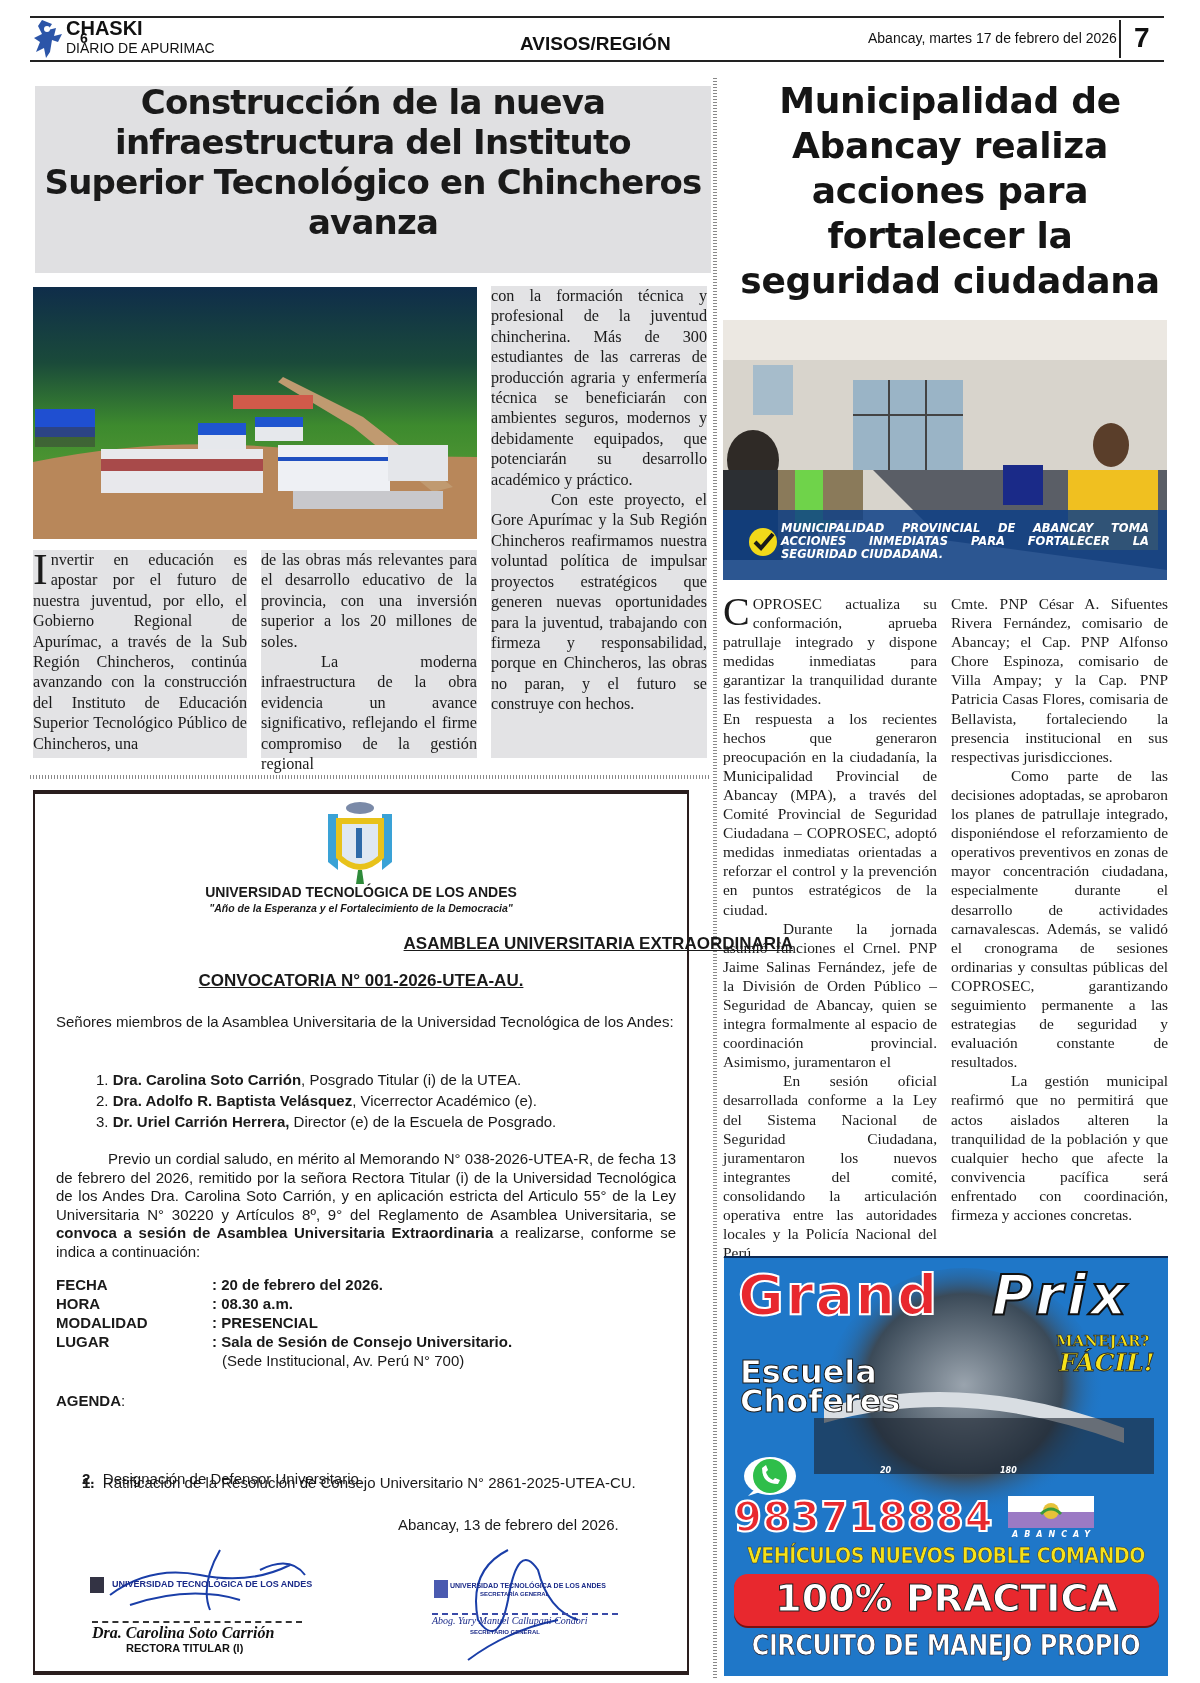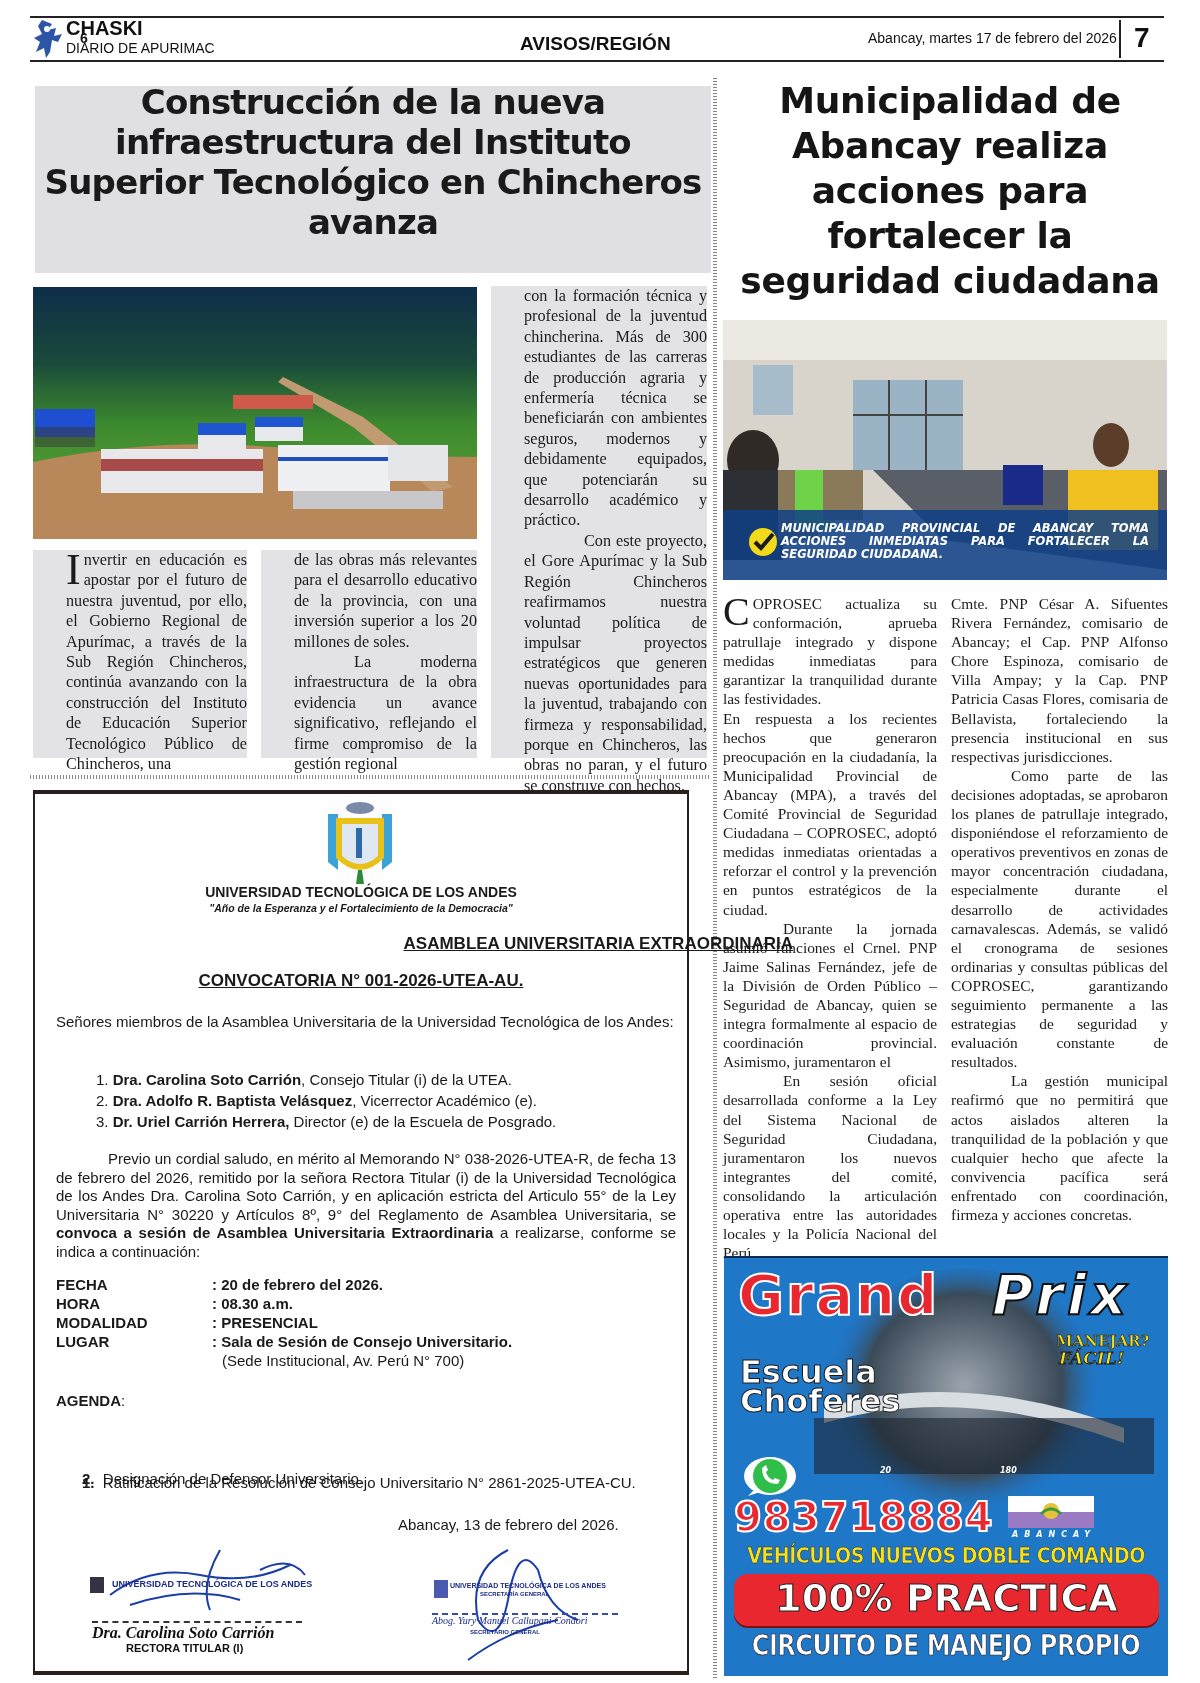--- a/index.html
+++ b/index.html
@@ -21,21 +21,21 @@
   .dotted-v { position: absolute; left: 713px; top: 78px; width: 4px; height: 1600px;
     background: repeating-linear-gradient(to bottom, #888 0 1px, transparent 1px 3px); }
   .dotted-h { position: absolute; left: 30px; top: 775px; width: 680px; height: 4px;
     background: repeating-linear-gradient(to right, #888 0 1px, transparent 1px 3px); }
 
   
   .a1-head { position: absolute; left: 35px; top: 86px; width: 676px; height: 187px; background: #e0e0e2; }
   .a1-title { position: absolute; left: 35px; top: 82px; width: 676px; text-align: center;
     font-family: "DejaVu Sans", sans-serif; font-weight: bold; font-size: 34px; line-height: 40px; letter-spacing: -0.8px; color: #1a1a1a; }
   .a1-photo { position: absolute; left: 33px; top: 287px; width: 444px; height: 252px; overflow: hidden; }
-  .col { position: absolute; background: #e3e3e5; font-size: 16.2px; line-height: 20.4px; text-align: justify; color: #1b1b1b; padding-left: 33px; }
+  .col { position: absolute; background: #e3e3e5; font-size: 16.2px; line-height: 20.4px; text-align: justify; color: #1b1b1b; }
   .col p { margin: 0; }
   .indent { text-indent: 60px; }
   .dropcap { float: left; font-size: 44px; line-height: 36px; margin: 2px 3px 0 0; font-family: "Liberation Serif", serif; }
 
   
   .notice { position: absolute; left: 33px; top: 790px; width: 656px; height: 885px; border-top: 4px solid #2a1e1e; border-bottom: 4px solid #2a1e1e; border-left: 2px solid #2a1e1e; border-right: 2px solid #2a1e1e; background: #fff; }
   .n-crest { position: absolute; left: 318px; top: 800px; width: 84px; height: 86px; }
   .n-text { position: absolute; font-family: "Liberation Sans", sans-serif; color: #1a1a1a; }
   .n-uni { left: 33px; width: 656px; top: 884px; text-align: center; font-weight: bold; font-size: 14px; }
   .n-motto { left: 33px; width: 656px; top: 902px; text-align: center; font-weight: bold; font-size: 10.5px; font-style: italic; }
@@ -132,21 +132,21 @@
   <path d="M24 24 L60 24 L60 56 Q42 72 24 56 Z" fill="#dfe8f2"></path>
   <rect x="38" y="28" width="6" height="30" fill="#2e6aa8"></rect>
   <path d="M40 70 L44 70 L46 84 L38 84 Z" fill="#2e8a3a"></path>
 </svg>
 <div class="n-text n-uni">UNIVERSIDAD TECNOLÓGICA DE LOS ANDES</div>
 <div class="n-text n-motto">"Año de la Esperanza y el Fortalecimiento de la Democracia"</div>
 <div class="n-text n-assembly"><span>ASAMBLEA UNIVERSITARIA EXTRAORDINARIA</span></div>
 <div class="n-text n-conv"><span>CONVOCATORIA N° 001-2026-UTEA-AU.</span></div>
 <div class="n-text n-body" style="top:1013px;">Señores miembros de la Asamblea Universitaria de la Universidad Tecnológica de los Andes:</div>
 <div class="n-text n-list" style="top:1069px;">
-  <div><span>1.</span> <b>Dra. Carolina Soto Carrión</b><span>, Consejo Titular (i)  de la UTEA.</span></div>
+  <div><span>1.</span> <b>Dra. Carolina Soto Carrión</b><span>, Posgrado Titular (i)  de la UTEA.</span></div>
   <div><span>2.</span> <b>Dra. Adolfo R. Baptista Velásquez</b><span>, Vicerrector Académico (e).</span></div>
   <div><span>3.</span> <b>Dr. Uriel Carrión Herrera,</b><span> Director (e) de la Escuela de Posgrado.</span></div>
 </div>
 <div class="n-text n-body" style="top:1150px; text-indent:52px;"><span>Previo un cordial saludo, en mérito al Memorando N° 038-2026-UTEA-R, de fecha 13 de febrero del 2026, remitido por la señora Rectora Titular (i) de la Universidad Tecnológica de los Andes Dra. Carolina Soto Carrión, y en aplicación estricta del Articulo 55° de la Ley Universitaria N° 30220 y Artículos 8º, 9° del Reglamento de Asamblea Universitaria, se </span><b>convoca a sesión de Asamblea Universitaria Extraordinaria</b><span> a realizarse, conforme se indica a continuación:</span></div>
 
 <div class="n-row" style="top:1276px;">FECHA</div>
 <div class="n-val" style="top:1276px;">: 20 de febrero del 2026.</div>
 <div class="n-row" style="top:1295px;">HORA</div>
 <div class="n-val" style="top:1295px;">: 08.30 a.m.</div>
 <div class="n-row" style="top:1314px;">MODALIDAD</div>
@@ -230,21 +230,21 @@
           <stop offset="1" stop-color="#1f77c8" stop-opacity="0"></stop>
       </radialGradient>
     </defs>
     <ellipse cx="240" cy="140" rx="140" ry="130" fill="url(#face)"></ellipse>
     <path d="M100 150 Q240 110 400 170 L400 185 Q240 125 100 165 Z" fill="#d8dde2"></path>
     <rect x="90" y="160" width="340" height="56" fill="#1c2530" opacity="0.6"></rect>
   </svg>
   <div style="position:absolute; left:14px; top:4px; font-family:'DejaVu Sans', sans-serif; font-weight:bold; font-size:56px; color:#e8282e; -webkit-text-stroke:2px #fff; letter-spacing:2px;">Grand</div>
   <div style="position:absolute; left:268px; top:4px; font-family:'DejaVu Sans', sans-serif; font-weight:bold; font-style:italic; font-size:56px; color:#fff; -webkit-text-stroke:2px #111; letter-spacing:4px;">Prix</div>
   <div style="position:absolute; left:332px; top:74px; font-family:'DejaVu Serif', serif; font-weight:bold; font-size:15px; color:#f6e21a; -webkit-text-stroke:0.6px #222;">MANEJAR?</div>
-  <div style="position:absolute; left:335px; top:90px; font-family:'DejaVu Serif', serif; font-weight:bold; font-style:italic; font-size:17px; color:#f6e21a; -webkit-text-stroke:0.8px #222;">FÁCIL!</div>
+  <div style="position:absolute; left:335px; top:90px; font-family:'DejaVu Serif', serif; font-weight:bold; font-style:italic; font-size:25px; color:#f6e21a; -webkit-text-stroke:0.8px #222;">FÁCIL!</div>
   <div style="position:absolute; left:16px; top:100px; font-family:'DejaVu Sans', sans-serif; font-weight:bold; font-size:32px; line-height:29px; color:#fff; -webkit-text-stroke:1px #1a1a1a;">
     <div>Escuela</div>
     <div>Choferes</div>
   </div>
   <div style="position:absolute; left:156px; top:208px; font-family:'DejaVu Sans', sans-serif; font-weight:bold; font-style:italic; font-size:8px; color:#fff;">20</div>
   <div style="position:absolute; left:276px; top:208px; font-family:'DejaVu Sans', sans-serif; font-weight:bold; font-style:italic; font-size:8px; color:#fff;">180</div>
   <svg style="position:absolute; left:18px; top:196px;" width="58" height="46" viewBox="0 0 58 46">
     <ellipse cx="28" cy="22" rx="26" ry="19" fill="#fff"></ellipse>
     <circle cx="28" cy="22" r="17" fill="#2fbe4a"></circle>
     <path d="M6 42 L14 34 L18 38 Z" fill="#fff"></path>

